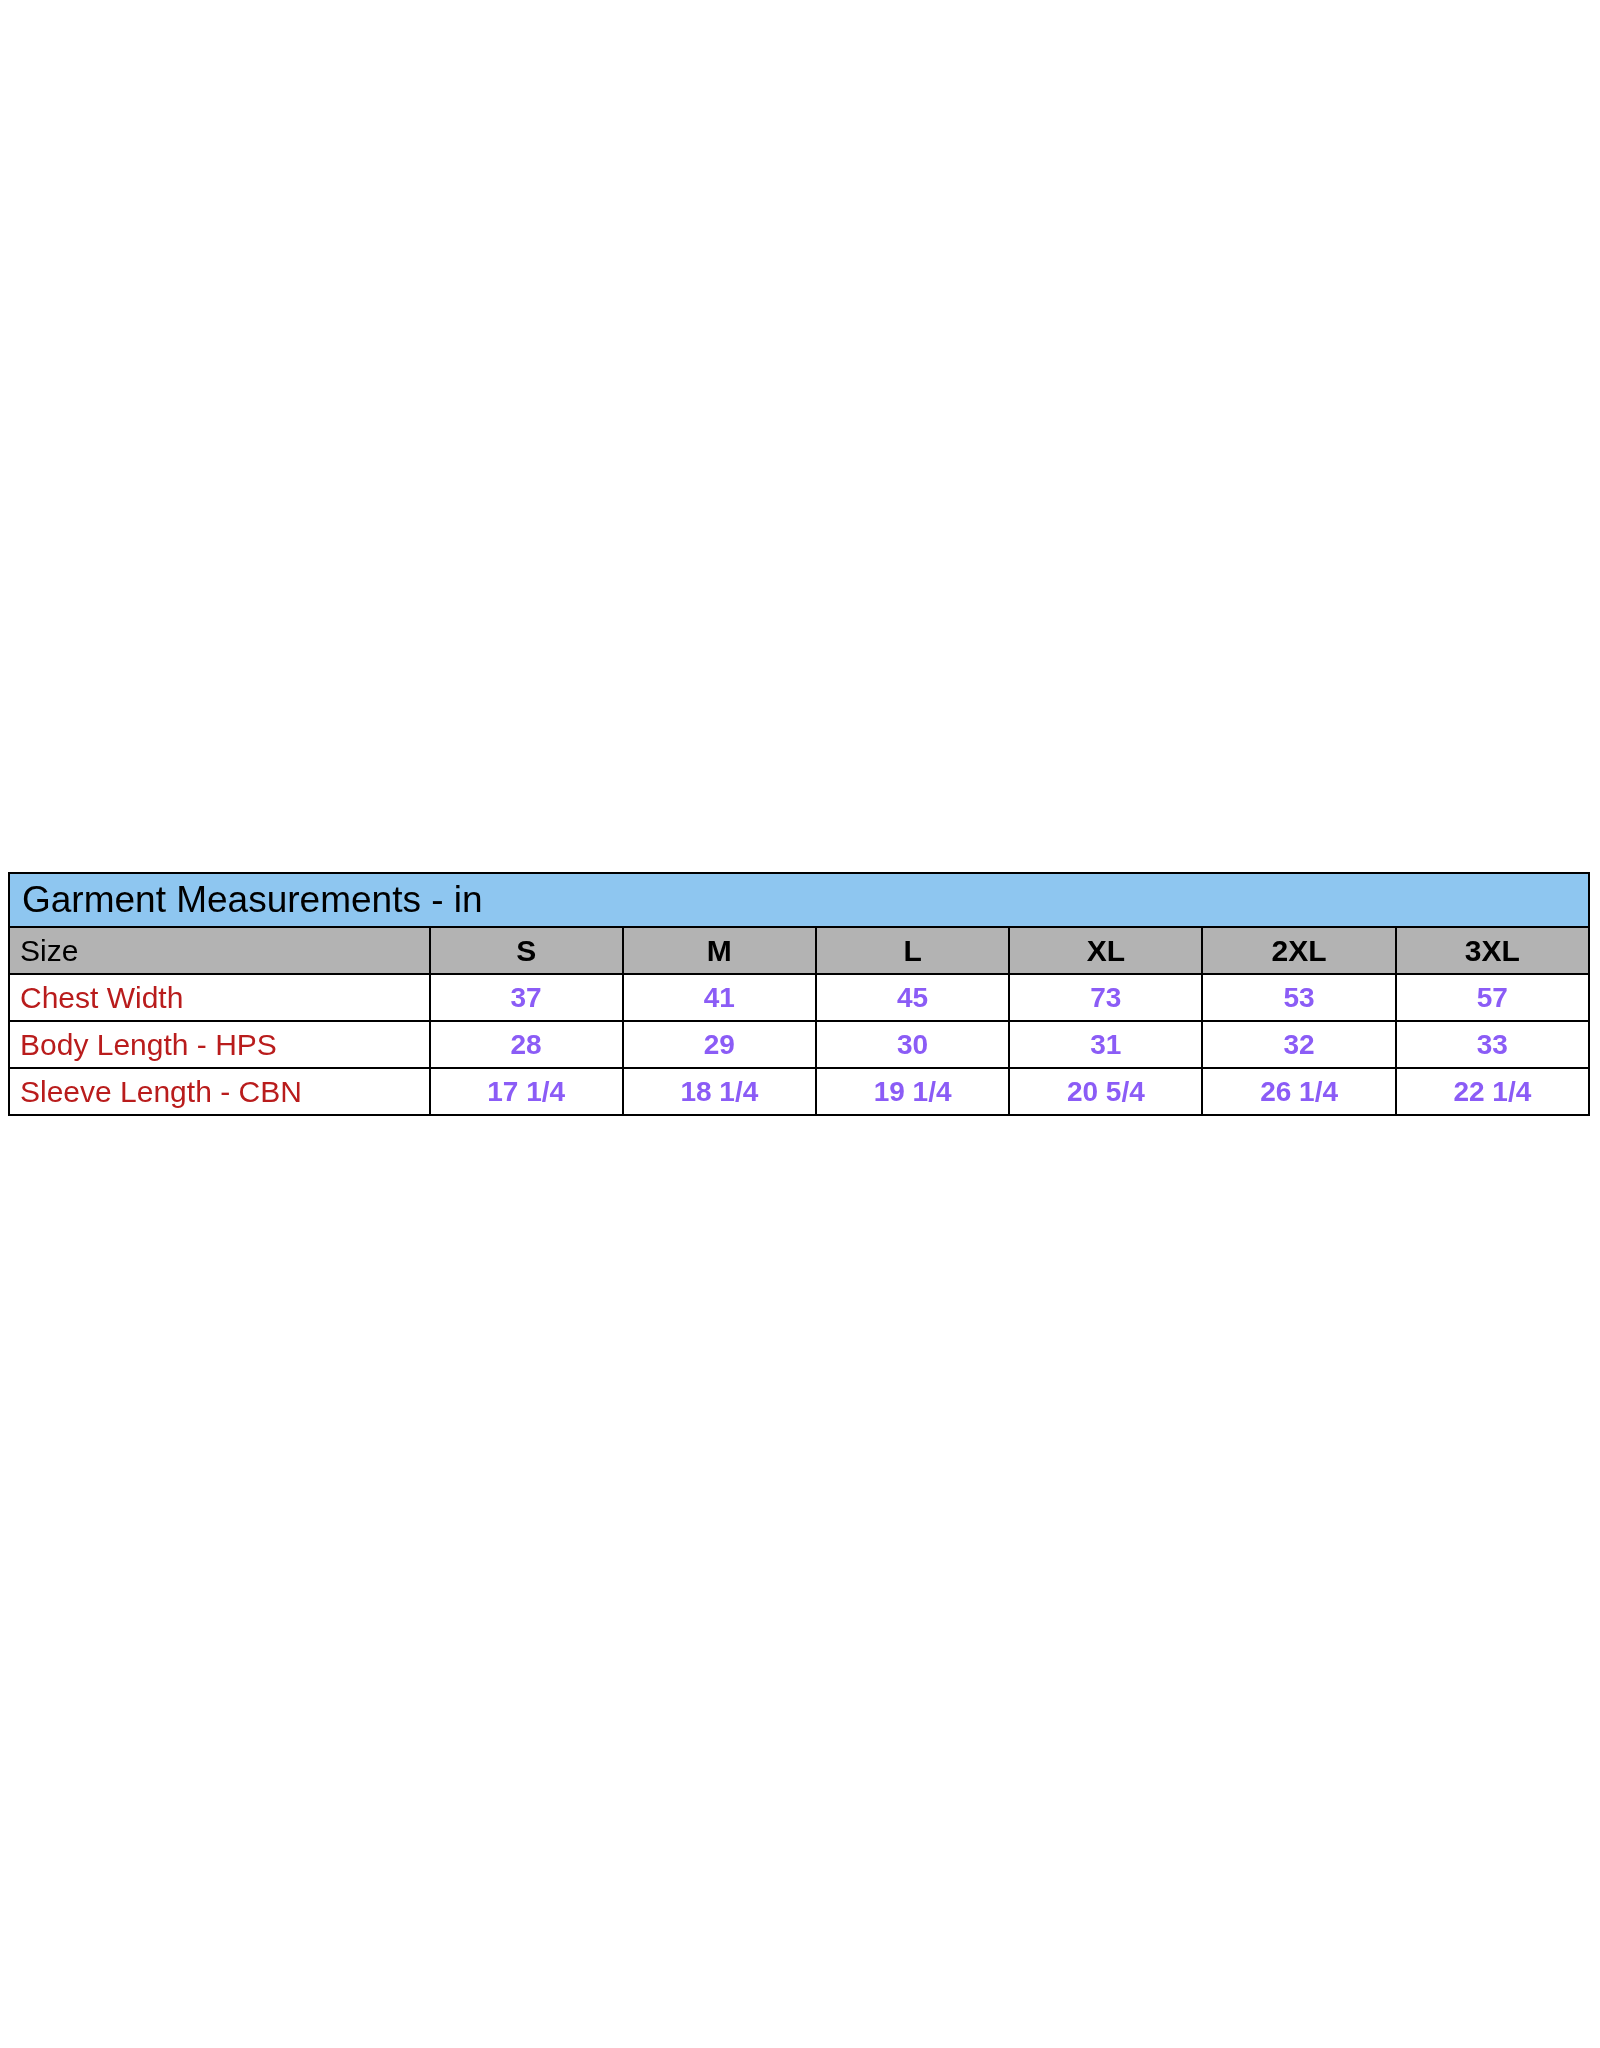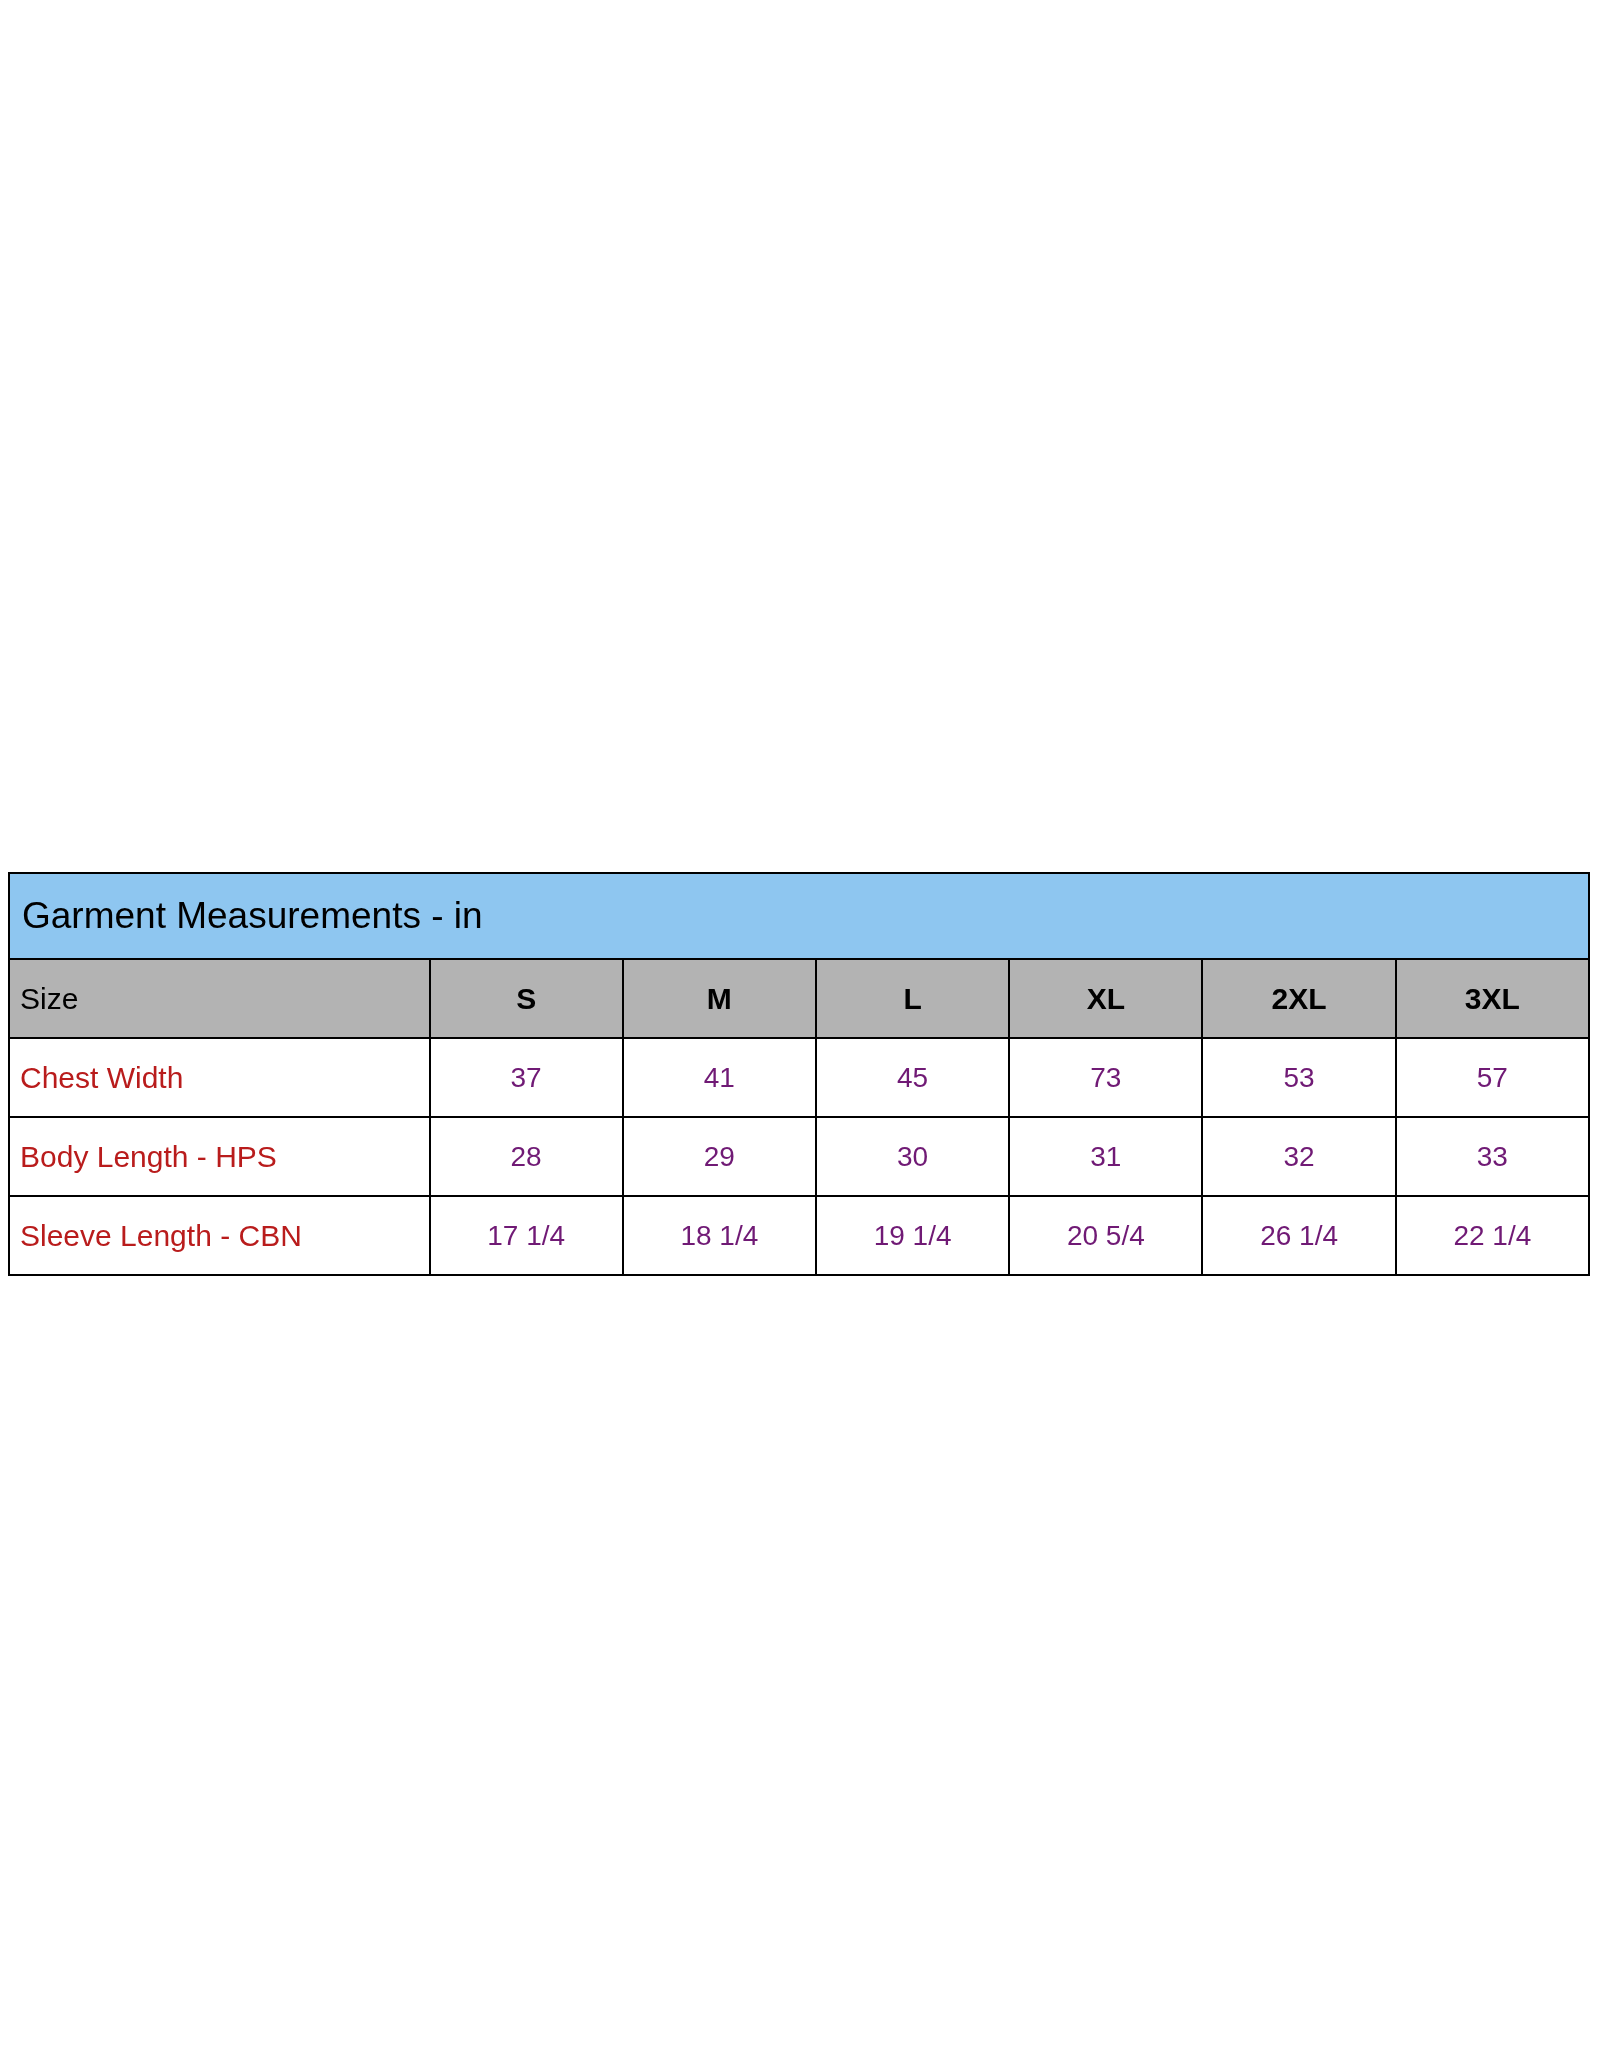--- a/index.html
+++ b/index.html
@@ -32,21 +32,21 @@
   table.size-table {
     border-collapse: collapse;
     table-layout: fixed;
     width: 1582px;
     background: #ffffff;
   }
 
   table.size-table td,
   table.size-table th {
     border: 2px solid #000000;
-    padding: 16px;
+    padding: 0;
     margin: 0;
   }
 
   
   .title-cell {
     background: #8EC6F0;
     height: 52px;
     text-align: left;
     vertical-align: middle;
     font-size: 37px;
@@ -88,22 +88,22 @@
     font-weight: 400;
     color: #b91c1c;
     padding-left: 10px !important;
   }
   .row-val {
     background: #ffffff;
     height: 45px;
     text-align: center;
     vertical-align: middle;
     font-size: 28px;
-    font-weight: 400;
-    color: #701a75;
+    font-weight: 700;
+    color: #8b5cf6;
   }
 
   
   col.c-label { width: 420px; }
   col.c-size  { width: 193px; }
 </style>
 </head>
 <body>
 
 <div class="sheet">

